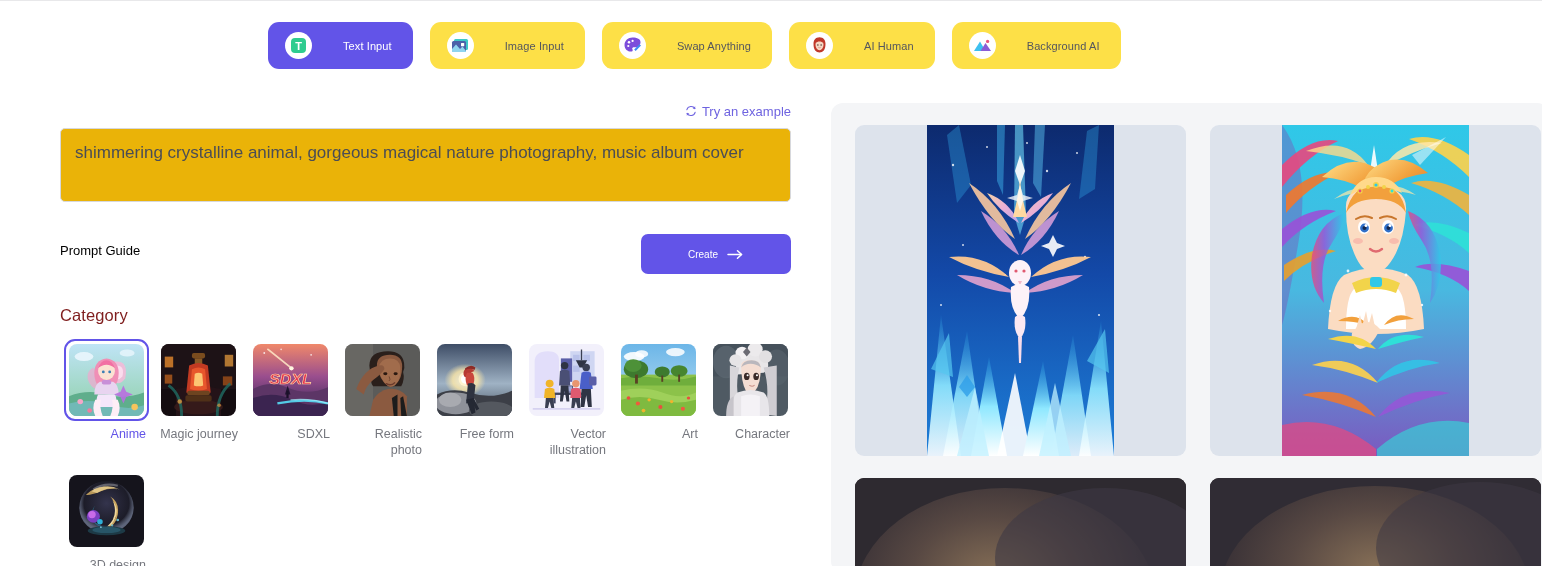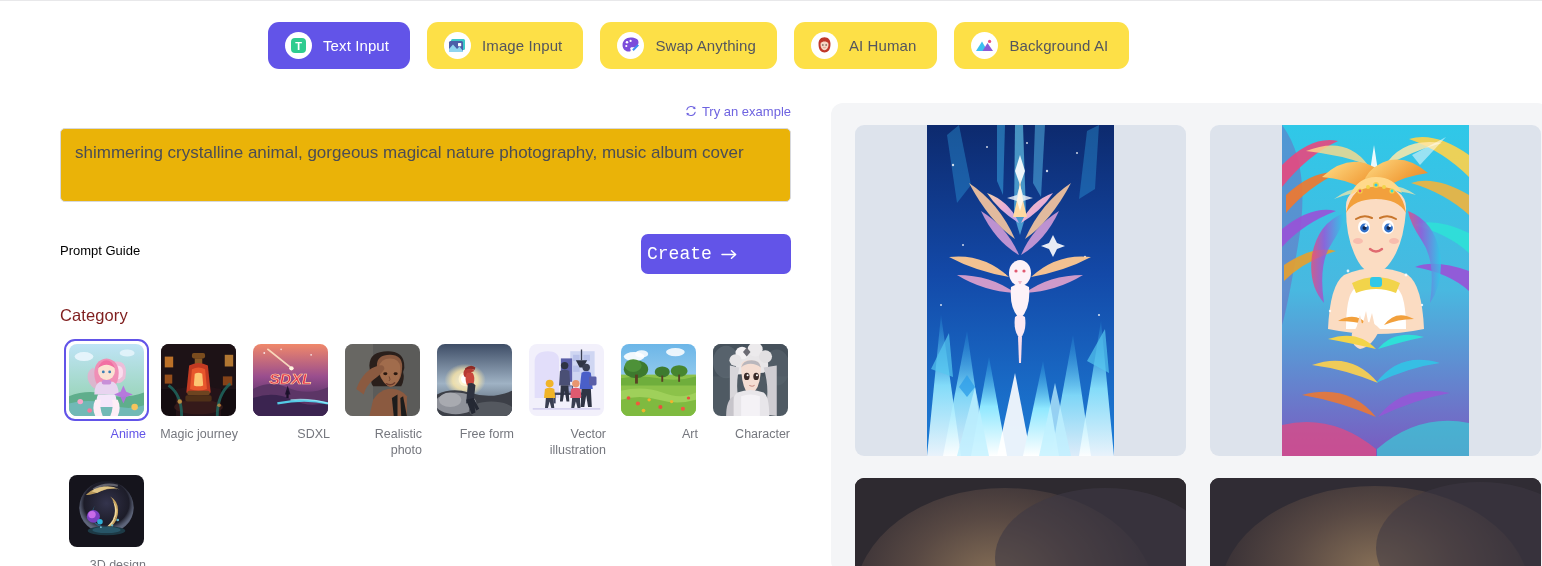--- a/index.html
+++ b/index.html
@@ -33,23 +33,24 @@
     gap: 11px;
     height: 47px;
     padding: 0 21px 0 17px;
     border-radius: 11px;
     background: #fde047;
     cursor: pointer;
     white-space: nowrap;
   }
   .tab.active { background: #6254e8; }
   .tab-label {
-    font-size: 15px;
+    font-size: 11px;
     color: #54565e;
     letter-spacing: .1px;
+    margin-left: 20px;
   }
   .tab.active .tab-label { color: #ffffff; font-weight: 500; }
   .tab-ico {
     width: 27px; height: 27px;
     border-radius: 50%;
     background: #ffffff;
     display: flex; align-items: center; justify-content: center;
     flex: 0 0 auto;
     overflow: hidden;
   }
@@ -90,23 +91,23 @@
     height: 40px;
   }
   .prompt-guide {
     font-size: 13px; color: #000000; cursor: pointer; align-self: flex-start;
     margin-top: 9px;
   }
   .create-btn {
     width: 150px; height: 40px;
     background: #6254e8;
     border: none; border-radius: 7px;
-    color: #ffffff; font-size: 18px;
-    font-family: Liberation Mono, monospace;
-    display: flex; align-items: center; gap: 9px;
+    color: #ffffff; font-size: 10px;
+    font-family: Liberation Sans, sans-serif;
+    display: flex; align-items: center; justify-content: center; gap: 9px;
     cursor: pointer;
   }
   .arrow-ico { width: 17px; height: 11px; display:block; }
 
   .cat-title {
     margin-top: 32px;
     font-size: 16.5px; color: #7f1d1d; letter-spacing: .1px;
   }
 
   .cat-grid {

